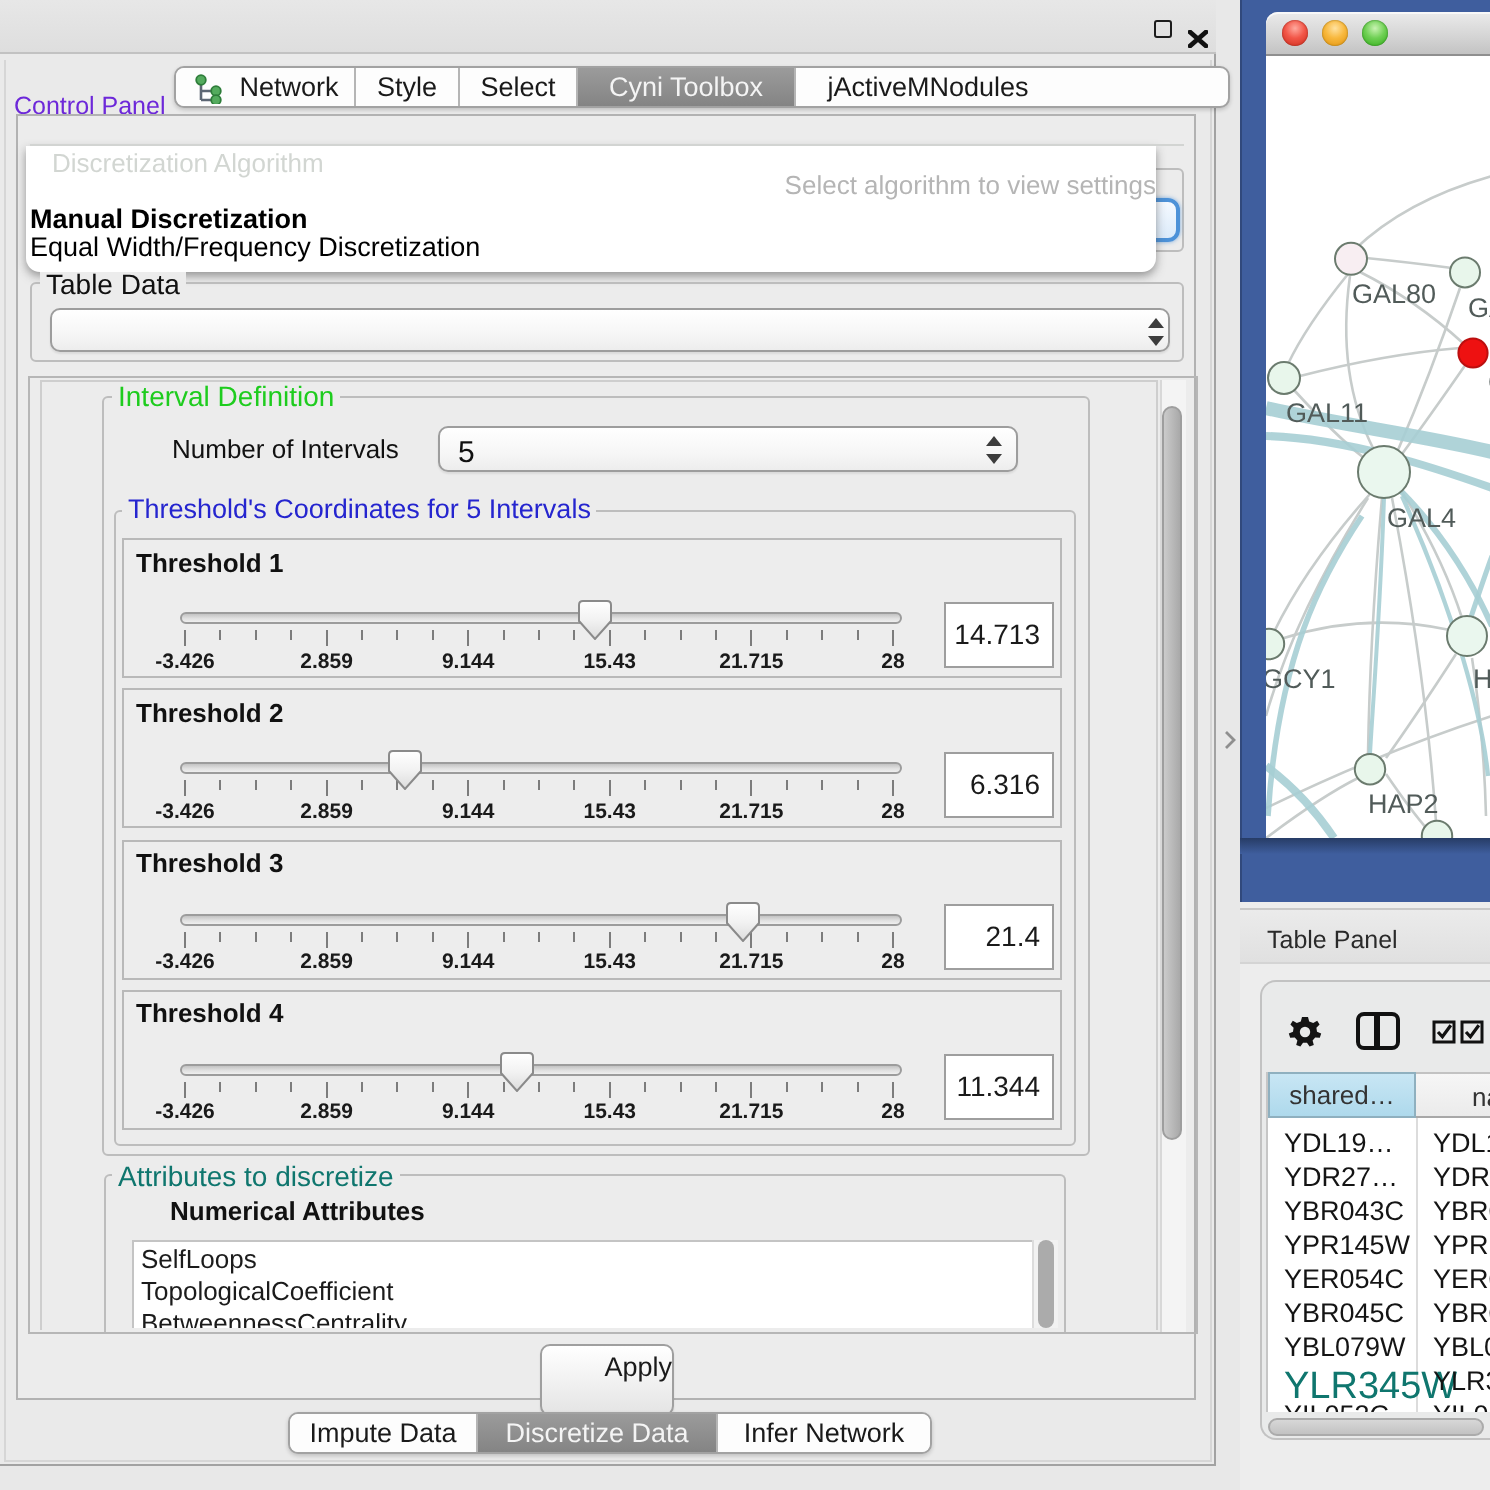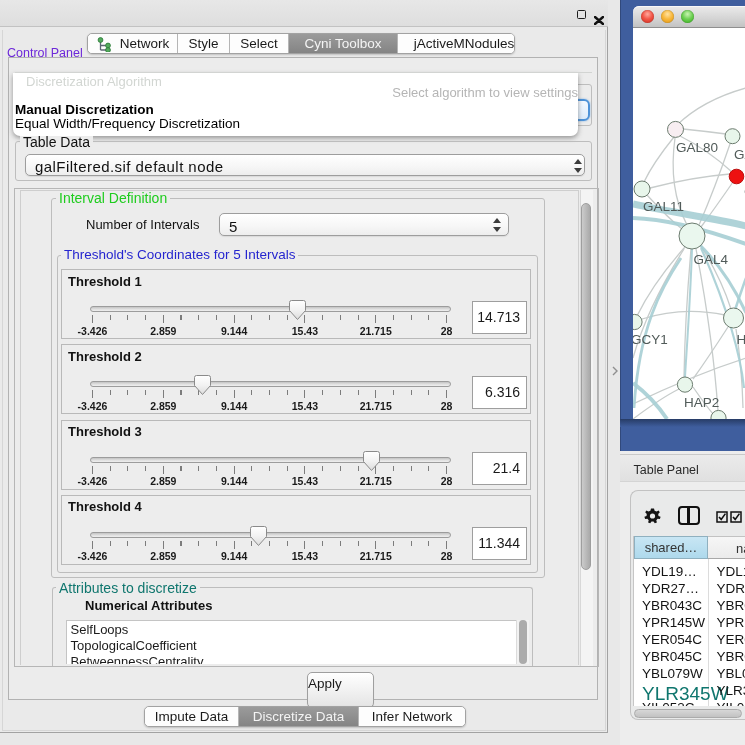--- a/index.html
+++ b/index.html
@@ -36,21 +36,21 @@
 <div class="abs" style="left:7px;top:7px;font-size:12.5px;color:#6d28d9;margin-top:39px;">Control Panel</div>
 <div class="abs" style="left:577px;top:10px;width:9px;height:9px;border:1.7px solid #1d1d1d;border-radius:1.5px;"></div>
 <div class="abs" style="left:594px;top:11px;width:10px;height:9px;">
 <svg width="10" height="9" viewBox="0 0 10 9">
       <path d="M1 1 L9 8 M9 1 L1 8" stroke="#111" stroke-width="2.4" stroke-linecap="round"></path>
     </svg>
 </div>
 
 <div class="abs" style="left:2px;top:30px;width:604px;height:701px;border:1px solid #d6d6d6;border-top:none;"></div>
 
-<div class="abs" style="left:87px;top:32.5px;width:428px;height:21px;border:1px solid #a2a2a2;border-radius:5px;background:#fdfdfd;box-shadow:0 1px 2px rgba(0,0,0,0.18);overflow:hidden;white-space:nowrap;font-size:0;">
+<div class="abs" style="left:87px;top:32.5px;width:528px;height:21px;border:1px solid #a2a2a2;border-radius:5px;background:#fdfdfd;box-shadow:0 1px 2px rgba(0,0,0,0.18);overflow:hidden;white-space:nowrap;font-size:0;">
   <div class="seg first" style="width:89px;line-height:19px;position:relative;">
     <svg style="position:absolute;left:9px;top:2px;" width="16" height="16" viewBox="0 0 16 16">
       <path d="M3.5 6 V14 M3.5 9.5 H10 M3.5 14 H10" stroke="#5c6673" stroke-width="1.3" fill="none"></path>
       <circle cx="3.5" cy="4" r="2.4" fill="#54ab5e" stroke="#2e7d3a" stroke-width="0.9"></circle>
       <circle cx="11" cy="9.5" r="2.4" fill="#54ab5e" stroke="#2e7d3a" stroke-width="0.9"></circle>
       <circle cx="11" cy="14" r="2.4" fill="#54ab5e" stroke="#2e7d3a" stroke-width="0.9"></circle>
     </svg>
     <span style="padding-left:24px;">Network</span>
   </div><div class="seg" style="width:52px;line-height:19px;">Style</div><div class="seg" style="width:59px;line-height:19px;">Select</div><div class="seg sel" style="width:109px;line-height:19px;">Cyni Toolbox</div><div class="seg last" style="width:133px;line-height:19px;">jActiveMNodules</div>
 </div>
@@ -64,21 +64,20 @@
 <div class="abs" style="left:13px;top:73px;width:565px;height:63px;background:#fff;border-radius:0 0 7px 7px;box-shadow:0 2px 5px rgba(60,60,60,0.5);"></div>
 <div class="abs" style="left:15px;top:71.5px;width:577px;height:1px;background:#d2d4d2;"></div>
 <div class="abs" style="left:26px;top:74px;font-size:13px;color:#d2d6d2;">Discretization Algorithm</div>
 <div class="abs" style="left:13px;top:85px;width:565px;text-align:right;font-size:13px;color:#b5b5b5;">Select algorithm to view settings</div>
 <div class="abs" style="left:15px;top:101.5px;font-size:13.5px;font-weight:bold;color:#000;">Manual Discretization</div>
 <div class="abs" style="left:15px;top:115.5px;font-size:13.5px;color:#000000;">Equal Width/Frequency Discretization</div>
 
 <div class="grp" style="left:15px;top:141px;width:577px;height:40px;"></div>
 <div class="gtitle" style="left:20px;top:136px;color:#111;">Table Data</div>
 <div class="combo" style="left:25px;top:153.5px;width:560px;height:22.5px;">
-  <span class="ctext">galFiltered.sif default node</span>
   <span class="updown" style="right:3px;top:4px;"></span>
 </div>
 
 <div class="abs" style="left:13.5px;top:188px;width:585px;height:479px;border:1px solid #b6b6b6;"></div>
 <div class="abs" style="left:20px;top:190px;width:559px;height:475px;border:1px solid #cecece;border-bottom:none;"></div>
 
 <div class="abs" style="left:580px;top:189.5px;width:13px;height:476px;background:#f4f4f4;border-left:1px solid #d8d8d8;"></div>
 <div class="abs" style="left:581px;top:203px;width:10px;height:367px;border-radius:5px;background:linear-gradient(90deg,#cbcbcb,#a9a9a9);border:1px solid #9e9e9e;"></div>
 
 <div class="grp" style="left:51px;top:197.5px;width:494px;height:380px;"></div>
@@ -188,21 +187,21 @@
 <div class="gtitle" style="left:56px;top:582px;color:#0f766e;">Attributes to discretize</div>
 <div class="abs" style="left:57px;top:597.5px;font-size:13px;font-weight:bold;color:#111;margin-left:28px;">Numerical Attributes</div>
 <div class="abs" style="left:65.5px;top:620px;width:463px;height:43.5px;background:#fff;border:1px solid #c4c4c4;border-bottom:none;overflow:hidden;">
   <div class="item" style="top:1px;">SelfLoops</div>
   <div class="item" style="top:17px;">TopologicalCoefficient</div>
   <div class="item" style="top:33px;">BetweennessCentrality</div>
 </div>
 <div class="abs" style="left:516px;top:620px;width:12.5px;height:43.5px;background:#f2f2f2;border-left:1px solid #dcdcdc;"></div>
 <div class="abs" style="left:518.5px;top:620px;width:8px;height:43.5px;border-radius:4px;background:#ababab;"></div>
 
-<div class="abs" style="left:270px;top:671.5px;width:67px;height:36px;border:1px solid #9f9f9f;border-radius:5px;background:linear-gradient(#ffffff,#efefef 60%,#e4e4e4);text-align:left;font-size:13.5px;color:#1a1a1a;line-height:21px;box-shadow:0 1px 1px rgba(0,0,0,0.1);margin-left:37px;">Apply</div>
+<div class="abs" style="left:270px;top:671.5px;width:67px;height:36px;border:1px solid #9f9f9f;border-radius:5px;background:linear-gradient(#ffffff,#efefef 60%,#e4e4e4);text-align:right;font-size:13.5px;color:#1a1a1a;line-height:21px;box-shadow:0 1px 1px rgba(0,0,0,0.1);">Apply</div>
 
 <div class="abs" style="left:144px;top:705.5px;width:322px;height:21px;border:1px solid #a2a2a2;border-radius:5px;background:#fdfdfd;box-shadow:0 1px 2px rgba(0,0,0,0.18);overflow:hidden;white-space:nowrap;font-size:0;">
 <div class="seg first" style="width:93px;line-height:19px;">Impute Data</div><div class="seg sel" style="width:120px;line-height:19px;">Discretize Data</div><div class="seg last" style="width:107px;line-height:19px;">Infer Network</div>
 </div>
 
 <div class="abs" style="left:611px;top:363px;width:8px;height:12px;">
 <svg width="8" height="12" viewBox="0 0 8 12">
       <path d="M2 2 L6 6 L2 10" stroke="#8f8f8f" stroke-width="1.4" fill="none"></path>
     </svg>
 </div>

